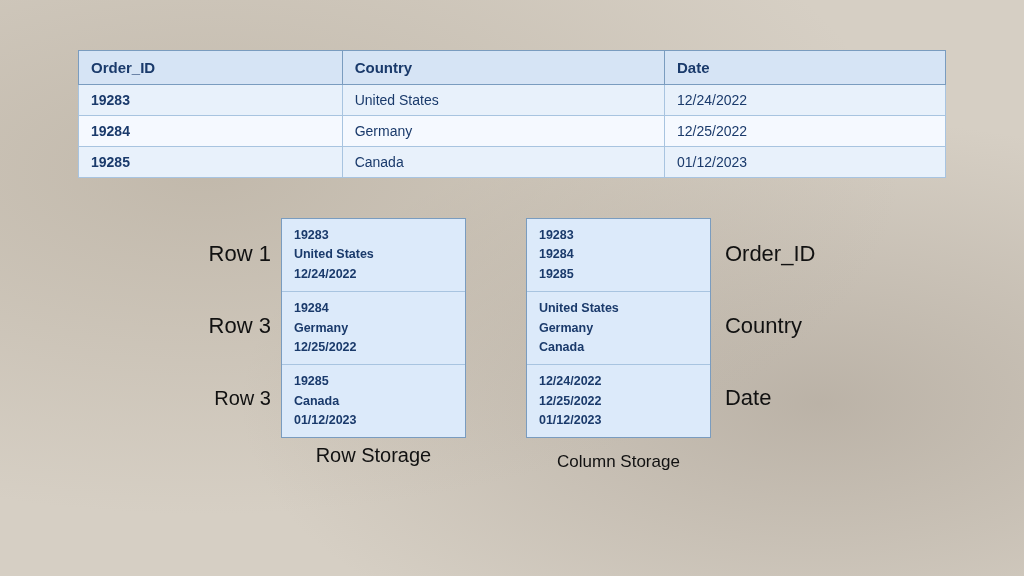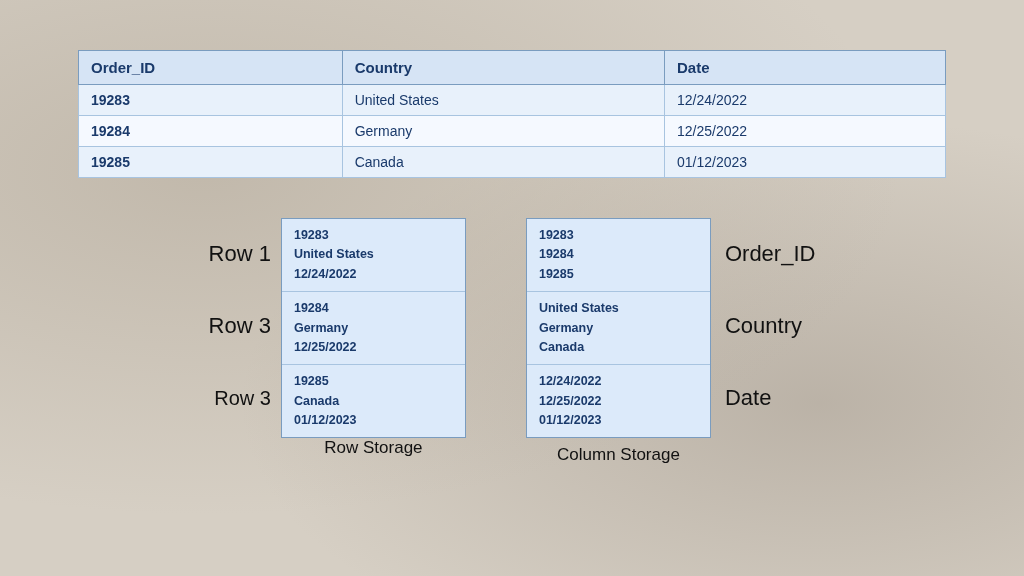--- a/index.html
+++ b/index.html
@@ -129,39 +129,39 @@
       <div class="s-cell" style="min-height: 72px;">19283
 United States
 12/24/2022</div>
           <div class="s-cell" style="min-height: 72px;">19284
 Germany
 12/25/2022</div>
           <div class="s-cell" style="min-height: 72px;">19285
 Canada
 01/12/2023</div>
         </div>
-      <div style="font-size:17px; color:#111; margin-top:0;">Row Storage</div>
+      <div style="font-size:20px; color:#111; margin-top:6px;">Row Storage</div>
     </div>
   </div>
 
   <div style="display:flex; align-items:flex-start; gap:0; margin-left:30px;">
 
     <div style="display:flex; flex-direction:column; align-items:center;">
       <div id="col-storage-box" class="storage-box-inner" style="width:185px;">
       <div class="s-cell" style="min-height: 72px;">19283
 19284
 19285</div>
           <div class="s-cell" style="min-height: 72px;">United States
 Germany
 Canada</div>
           <div class="s-cell" style="min-height: 72px;">12/24/2022
 12/25/2022
 01/12/2023</div>
         </div>
-      <div style="font-size:17px; color:#111; margin-top:7px;">Column Storage</div>
+      <div style="font-size:17px; color:#111; margin-top:14px;">Column Storage</div>
     </div>
 
     <div id="col-labels-col" style="display:flex; flex-direction:column; padding-left:14px; justify-content:flex-start;">
     <div style="font-size: 22px; color: rgb(17, 17, 17); min-height: 72px; display: flex; align-items: center;">Order_ID</div>
         <div style="font-size: 22px; color: rgb(17, 17, 17); min-height: 72px; display: flex; align-items: center;">Country</div>
         <div style="font-size: 22px; color: rgb(17, 17, 17); min-height: 72px; display: flex; align-items: center;">Date</div>
       </div>
   </div>
 
 </div>

